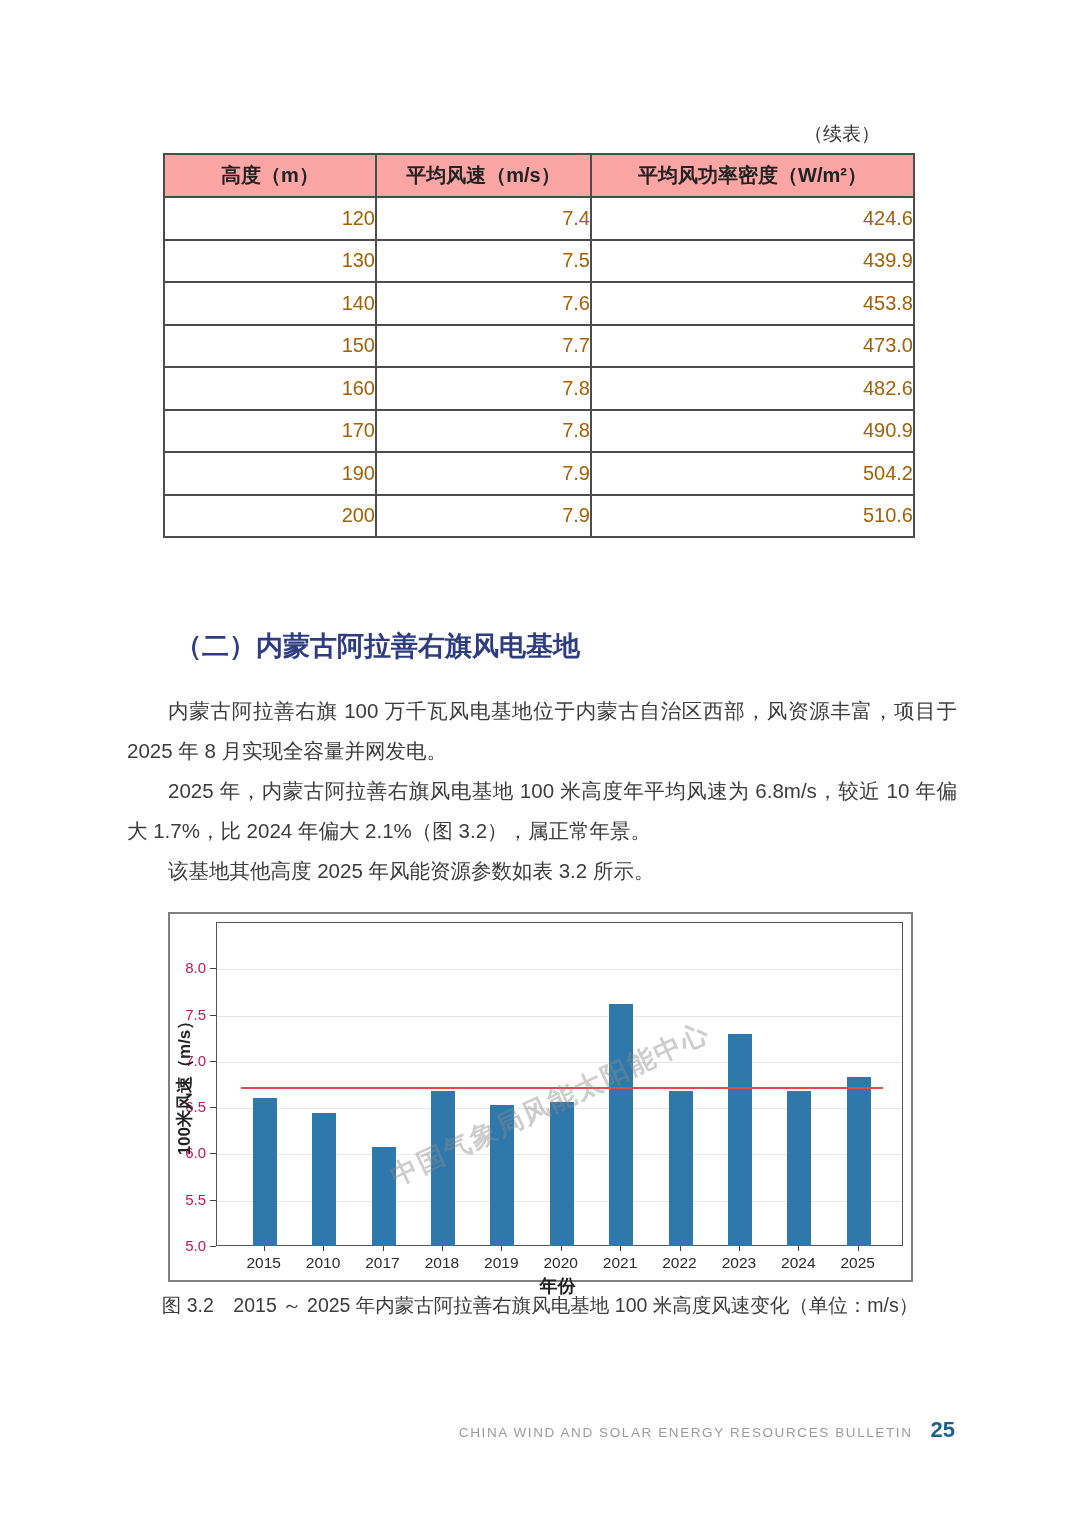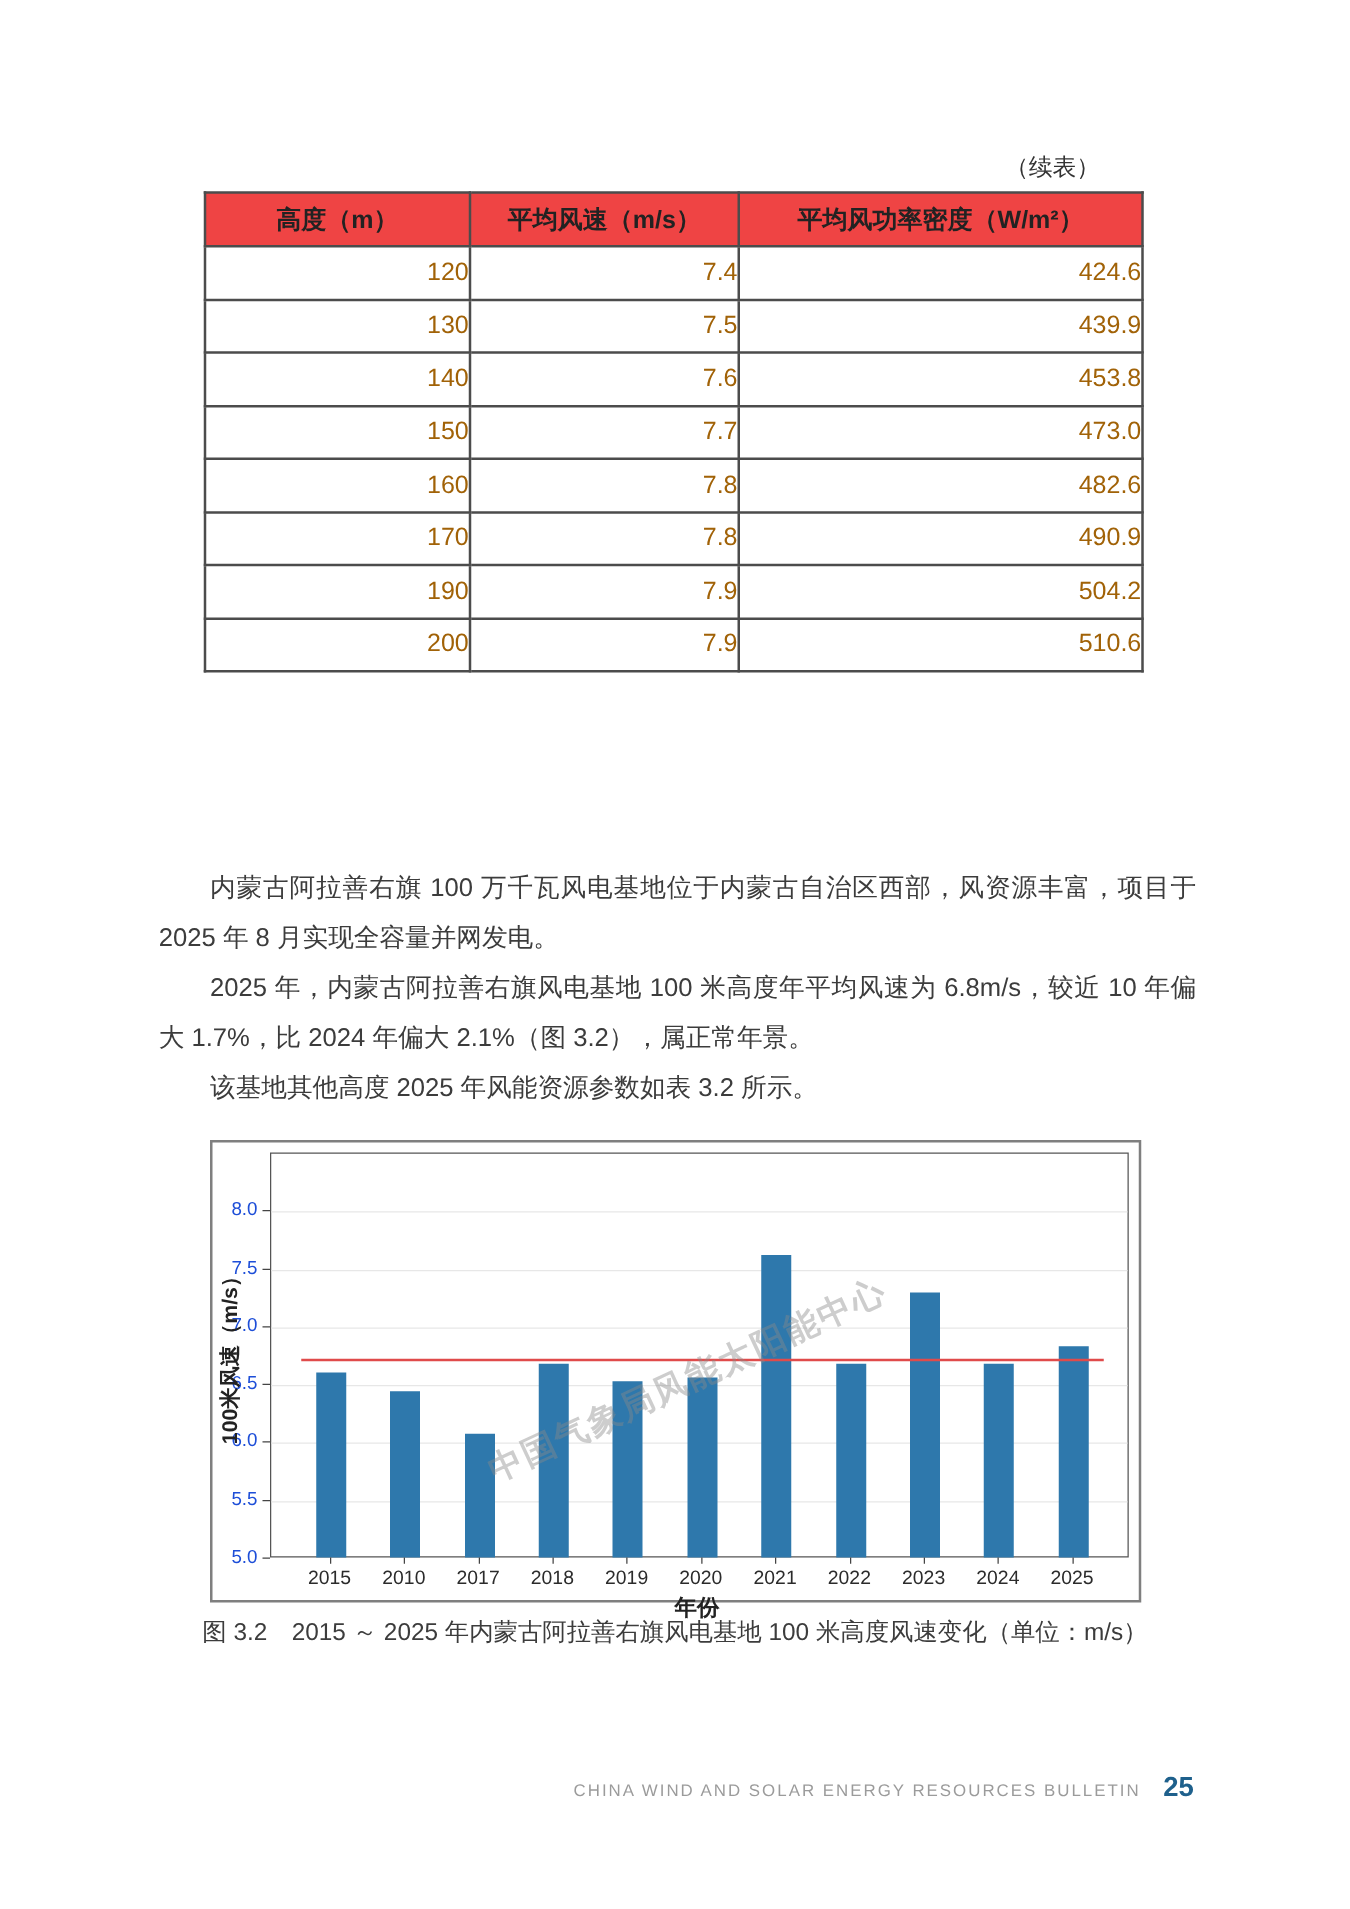--- a/index.html
+++ b/index.html
@@ -10,41 +10,41 @@
   
   .continued-note{position:absolute;top:121px;right:200px;font-size:19px;color:#333;}
 
   
   .tbl-wrap{position:absolute;left:163px;top:153px;width:750px;}
   table.datatable{border-collapse:collapse;width:750px;table-layout:fixed;}
   table.datatable th,table.datatable td{
     border:2px solid #4c4c4c;text-align:center;vertical-align:middle;
     font-size:20px;padding:0;
   }
-  table.datatable th{background:#ef4444;height:41px;font-weight:600;color:#222;}
+  table.datatable th{background:#fca5a5;height:41px;font-weight:600;color:#222;}
   table.datatable td{height:40.5px;color:#a16207;background:#fff;text-align:right;}
 
   
   .sec-heading{position:absolute;left:175px;top:628px;font-size:27px;font-weight:bold;}
 
   
   .body-text{position:absolute;left:127px;top:691px;width:830px;
     font-size:20.5px;line-height:40px;color:#3c3c3c;text-align:justify;}
   .body-text p{margin:0;text-indent:2em;}
 
   
   .chart-box{position:absolute;left:168px;top:912px;width:745px;height:370px;
     background:#fff;border:2px solid #7f7f7f;box-sizing:border-box;}
   .plot-area{position:absolute;left:46px;top:8px;width:687px;height:324px;
     border:1px solid #555;box-sizing:border-box;background:#fff;}
   .gridline{position:absolute;left:0;width:100%;height:1px;background:#e7e7e7;}
   .bar{position:absolute;}
   .ref-line{position:absolute;height:2px;}
   .ytick{position:absolute;width:6px;height:1px;background:#444;}
-  .ytick-label{position:absolute;width:40px;text-align:right;font-size:15px;color:#1d4ed8;}
+  .ytick-label{position:absolute;width:40px;text-align:right;font-size:15px;color:#be185d;}
   .xtick{position:absolute;width:1px;height:5px;background:#444;}
   .xtick-label{position:absolute;width:60px;text-align:center;font-size:15.5px;color:#2b2b2b;}
   .xlabel{position:absolute;font-size:18px;color:#222;font-weight:600;}
   .ylabel{position:absolute;font-size:17px;color:#222;font-weight:600;white-space:nowrap;
     transform:translate(-50%,-50%) rotate(-90deg);}
   .legend{position:absolute;top:22px;right:22px;display:flex;align-items:center;gap:12px;}
   .legend-swatch{display:inline-block;width:28px;height:13px;}
   .legend-line{display:inline-block;width:30px;height:3px;margin-left:20px;}
   .legend-label{font-size:15.5px;font-weight:600;color:#1c1c1c;}
   .watermark{position:absolute;left:380px;top:190px;white-space:nowrap;
@@ -119,20 +119,21 @@
           </tr>
           <tr>
             <td>200</td>
             <td>7.9</td>
             <td>510.6</td>
           </tr>
         </tbody>
     </table>
   </div>
 
+  <div class="sec-heading" style="color: rgb(46, 60, 128);">（二）内蒙古阿拉善右旗风电基地</div>
 
   <div class="body-text">
     <p>内蒙古阿拉善右旗 100 万千瓦风电基地位于内蒙古自治区西部，风资源丰富，项目于 2025 年 8 月实现全容量并网发电。</p>
     <p>2025 年，内蒙古阿拉善右旗风电基地 100 米高度年平均风速为 6.8m/s，较近 10 年偏大 1.7%，比 2024 年偏大 2.1%（图 3.2），属正常年景。</p>
     <p>该基地其他高度 2025 年风能资源参数如表 3.2 所示。</p>
   </div>
 
   <div class="chart-box">
     <div class="legend">
       <span class="legend-swatch" id="legend-swatch" style="background: rgb(46, 120, 172);"></span>

